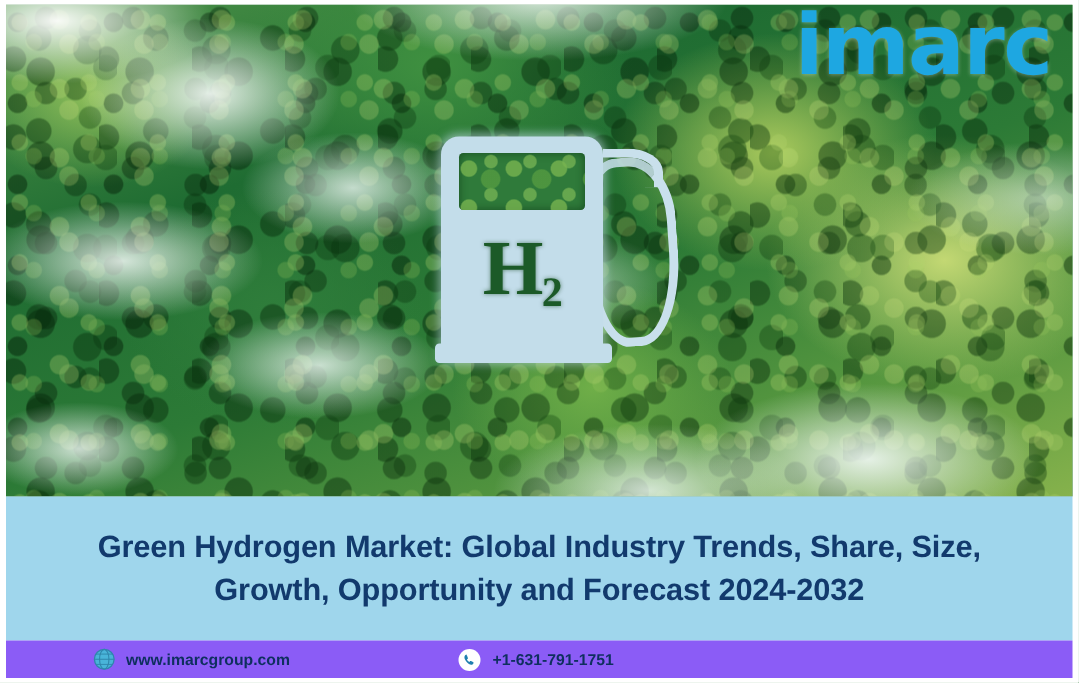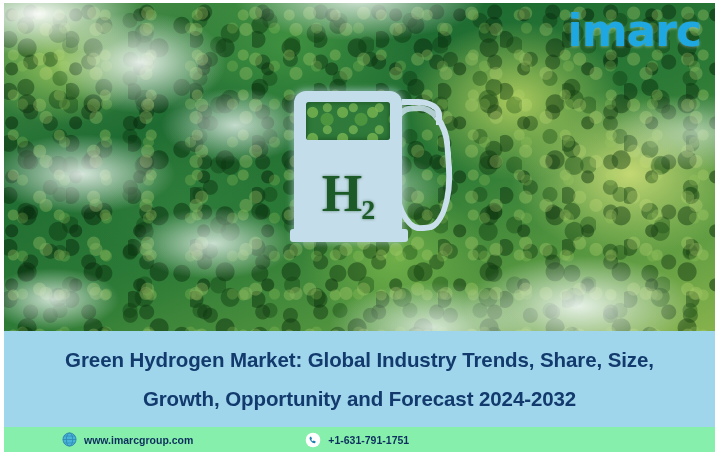--- a/index.html
+++ b/index.html
@@ -139,21 +139,21 @@
   .pump-face {
     position: absolute;
     left: 10px;
     top: 58px;
     width: 88px;
     height: 74px;
     color: #1c5a28;
     font-family: "Liberation Serif", serif;
     font-weight: bold;
     font-size: 52px;
-    line-height: 90px;
+    line-height: 62px;
     text-align: center;
     letter-spacing: -1px;
     text-shadow: 0 0 3px rgba(20,70,30,0.6);
   }
   .pump-face sub {
     font-size: 28px;
     vertical-align: baseline;
     position: relative;
     top: 8px;
   }
@@ -191,21 +191,21 @@
   }
 
   
   .logo {
     position: absolute;
     right: 14px;
     top: 8px;
     color: #1ea7e1;
     font-family: "DejaVu Sans", sans-serif;
     font-weight: bold;
-    font-size: 44px;
+    font-size: 56px;
     line-height: 40px;
     letter-spacing: -1px;
     text-shadow: 0 1px 3px rgba(255,255,255,0.35);
   }
 
   
   .title-band {
     position: absolute;
     left: 4px;
     top: 331px;
@@ -216,32 +216,32 @@
     align-items: center;
     justify-content: center;
   }
   .title-text {
     width: 660px;
     text-align: center;
     color: #123a6d;
     font-family: "Liberation Sans", sans-serif;
     font-weight: bold;
     font-size: 20.5px;
-    line-height: 39px;
+    line-height: 29px;
     letter-spacing: -0.1px;
   }
 
   
   .footer {
     position: absolute;
     left: 4px;
     top: 427px;
     width: 711px;
     height: 25px;
-    background: #86efac;
+    background: #8b5cf6;
     display: flex;
     align-items: center;
   }
   .contact {
     display: flex;
     align-items: center;
     gap: 7px;
     color: #0e2f5e;
     font-family: "Liberation Sans", sans-serif;
     font-weight: bold;

